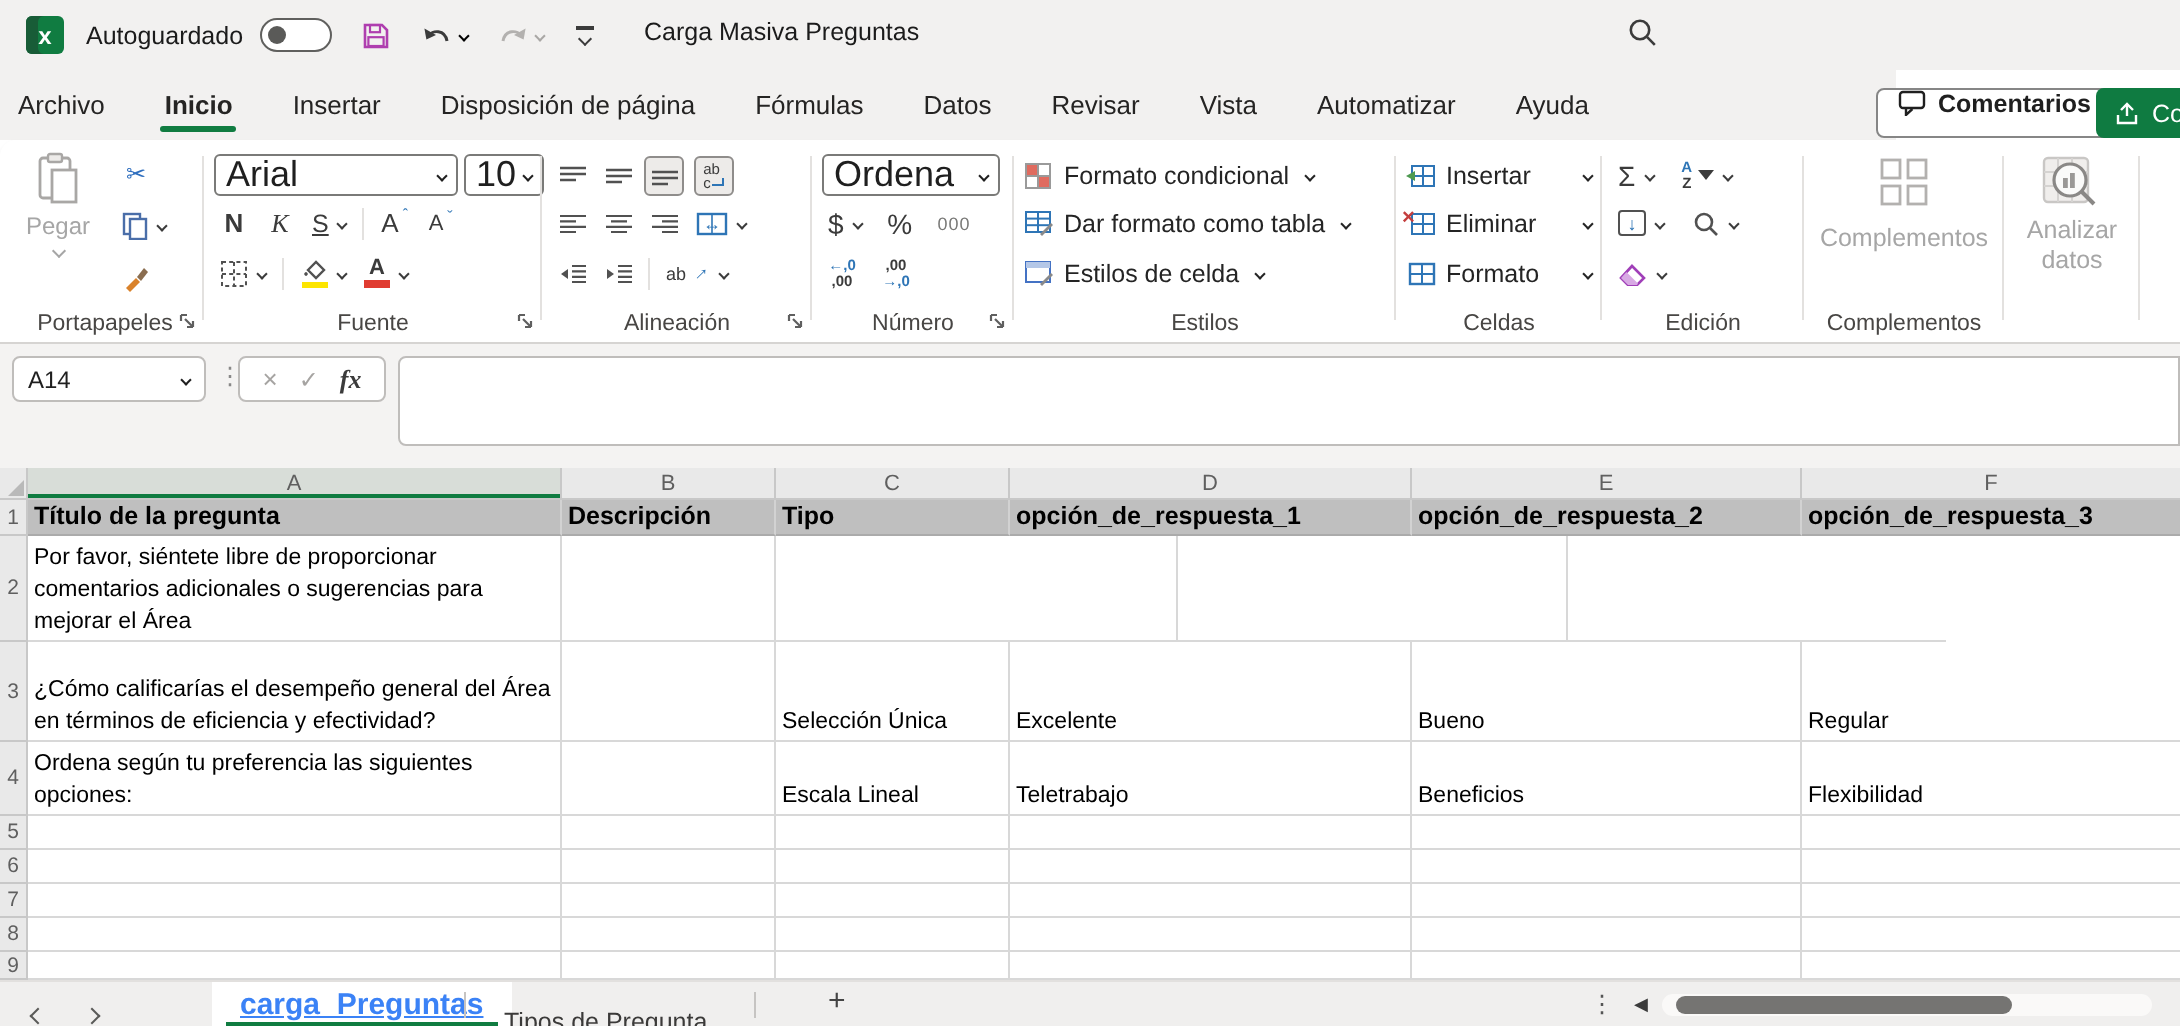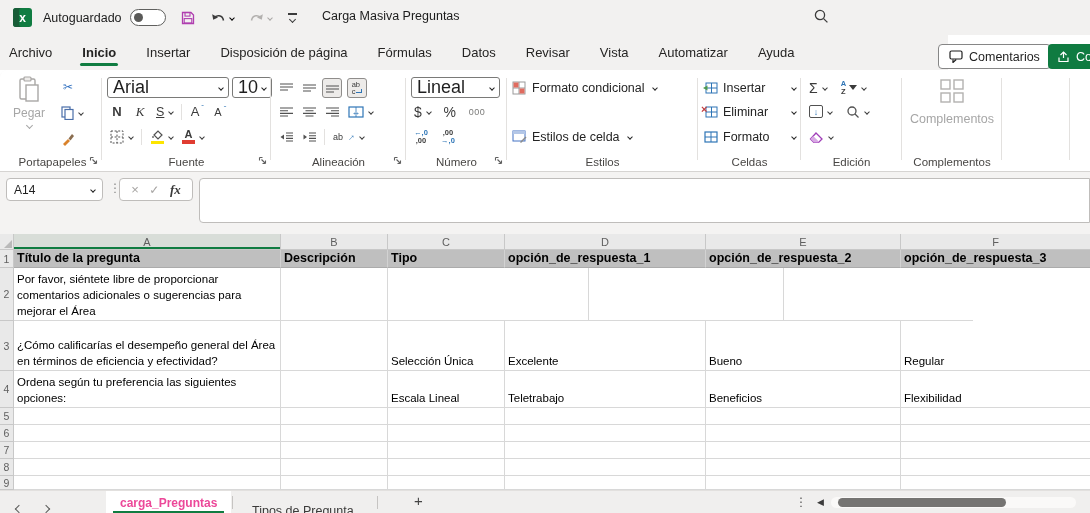--- a/index.html
+++ b/index.html
@@ -22,21 +22,21 @@
 .more-cmds .bar { width:9px; height:1.4px; background:#3b3b3b; margin-bottom:2px; }
 .doc-title { position:absolute; left:322px; top:9px; font-size:12.5px; color:#1b1b1b; }
 .search-btn { position:absolute; left:813px; top:8px; background:none; border:none; cursor:pointer; }
 
 
 .ribbontabs { left:0; top:35px; width:948px; height:35px; background:#F2F1F0; }
 .rtabs { position:absolute; left:7px; top:0; height:35px; display:flex; align-items:center; gap:26px; }
 .rtab { font-size:13px; color:#252423; position:relative; padding:8px 2px; cursor:pointer; white-space:nowrap; }
 .rtab.active { font-weight:bold; }
 .rtab.active::after { content:""; position:absolute; left:0; right:0; bottom:2px; height:3px; background:#107C41; border-radius:2px; }
-.comments-btn { position:absolute; left:938px; top:44px; height:25px; padding:0 10px; background:#fff; border:1px solid #868686; border-radius:4px; display:flex; align-items:center; gap:6px; font-size:12.5px; color:#1f1f1f; cursor:pointer; }
+.comments-btn { position:absolute; left:938px; top:44px; height:25px; padding:0 10px; background:#fff; border:1px solid #868686; border-radius:4px; display:flex; align-items:flex-start; gap:6px; font-size:12.5px; color:#1f1f1f; cursor:pointer;font-weight:bold; }
 .share-btn { position:absolute; left:1048px; top:44px; height:25px; width:110px; padding:0 9px; background:#0F7B41; border:none; border-radius:4px; display:flex; align-items:center; gap:6px; font-size:12.5px; color:#fff; cursor:pointer; }
 
 
 .ribbon { left:0; top:70px; width:1090px; height:102px; background:#fff; border-bottom:1px solid #D6D4D2; border-radius:8px 0 0 0; box-shadow:0 1px 2px rgba(0,0,0,0.06); }
 .grp { position:absolute; top:0; height:100%; }
 .glabel { position:absolute; bottom:3px; left:0; right:0; text-align:center; font-size:11.5px; color:#484644; white-space:nowrap; }
 .dlg { position:absolute; bottom:6px; right:3px; cursor:pointer; }
 .gsep { position:absolute; top:8px; height:82px; width:1px; background:#E3E1DF; }
 .rrow { position:absolute; left:4px; display:flex; align-items:center; gap:3px; }
 .r1 { top:7px; height:21px; } .r2 { top:31px; height:21px; } .r3 { top:56px; height:21px; }
@@ -79,21 +79,21 @@
 .cell { background:#fff; border-right:1px solid #D8D8D8; border-bottom:1px solid #D8D8D8; font-size:11.5px; line-height:16px; color:#000; display:flex; align-items:flex-end; padding:0 3px 1px 3px; overflow:hidden; }
 .hdr { background:#BFBFBF; font-weight:bold; font-size:12.5px; align-items:center; border-right:1px solid #d2d2d2; border-bottom:1px solid #ABABAB; }
 .cA { width:267px; flex:0 0 267px; } .cB { width:107px; flex:0 0 107px; } .cC { width:117px; flex:0 0 117px; }
 .cD { width:201px; flex:0 0 201px; } .cE { width:195px; flex:0 0 195px; } .cF { width:189px; flex:0 0 189px; border-right:none; }
 
 
 .sheetbar { left:0; top:490px; width:1090px; height:23px; background:#F0EFEE; border-top:1px solid #E2E0DE; }
 .nav { position:absolute; top:7px; color:#5a5a58; cursor:pointer; }
 .cvl { width:6px; height:6px; border-left:1.4px solid currentColor; border-bottom:1.4px solid currentColor; display:inline-block; transform:rotate(45deg); }
 .cvr { width:6px; height:6px; border-right:1.4px solid currentColor; border-top:1.4px solid currentColor; display:inline-block; transform:rotate(45deg); }
-.tab-active { position:absolute; left:106px; top:0; height:23px; padding:0 14px; background:#fff; display:flex; align-items:center; font-size:12px; font-weight:bold; color:#ec4899; cursor:pointer; }
+.tab-active { position:absolute; left:106px; top:0; height:23px; padding:0 14px; background:#fff; display:flex; align-items:center; font-size:15px; font-weight:bold; color:#3b82f6; cursor:pointer;text-decoration:underline; }
 .tab-active::after { content:""; position:absolute; left:7px; right:7px; bottom:1px; height:2.5px; background:#107C41; }
 .tab-inactive { position:absolute; left:238px; top:0; height:40px; padding:0 14px; display:flex; align-items:center; font-size:12.5px; color:#3b3a39; cursor:pointer; }
 .tsep { position:absolute; top:5px; width:1px; height:13px; background:#C6C4C2; }
 .addsheet { position:absolute; left:414px; top:1px; font-size:15px; color:#444; cursor:pointer; }
 .bdots { position:absolute; left:795px; top:4px; color:#555; font-size:12px; cursor:pointer; }
 .scroll-left { position:absolute; left:817px; top:6px; color:#3b3b3b; font-size:9px; cursor:pointer; }
 .scrolltrack { position:absolute; left:831px; top:6px; width:245px; height:11px; background:#FAF9F8; border-radius:6px; }
 .scrollthumb { position:absolute; left:7px; top:1px; width:168px; height:9px; background:#757472; border-radius:5px; cursor:grab; }
 
 svg { display:block; }
@@ -377,21 +377,21 @@
           <path d="M1.5 1.5 h3 M1.5 1.5 v3" stroke="#5f5f5f" stroke-width="1.1" fill="none"></path>
           <path d="M3.5 3.5 L7.5 7.5 M7.5 7.5 v-3 M7.5 7.5 h-3" stroke="#5f5f5f" stroke-width="1.1" fill="none"></path>
         </svg>
       </span>
   </div>
   <div class="gsep" style="left:405px;"></div>
 
   <div class="grp" style="left:407px;width:99px;">
     <div class="rrow r1">
       <div class="selbox" style="width:89px;">
-          <span>Lineal</span>
+          <span>Ordena</span>
           <span class="cv cv-sm"></span>
         </div>
     </div>
     <div class="rrow r2" style="gap:6px;">
       <button class="ib">
           <span style="font-size:14px;">$</span>
           <span class="cv cv-sm"></span>
         </button>
       <button class="ib">
           <span style="font-size:14px;">%</span>
@@ -433,20 +433,35 @@
               <line x1="7" y1="1" x2="7" y2="13" stroke="#9a9a9a"></line>
               <line x1="1" y1="7" x2="13" y2="7" stroke="#9a9a9a"></line>
               <rect x="1.5" y="1.5" width="5" height="5" fill="#E06B5F"></rect>
               <rect x="7.5" y="7.5" width="5" height="5" fill="#E06B5F"></rect>
             </svg>
           </span>
         <span>Formato condicional</span>
           <span class="cv cv-sm"></span>
       </div>
     </div>
+    <div class="rrow r2">
+      <div class="stybtn">
+        <span>
+            <svg width="15" height="13" viewBox="0 0 15 13">
+              <rect x="1" y="1" width="12" height="10" fill="none" stroke="#2E75B6" stroke-width="1"></rect>
+              <line x1="1" y1="4.3" x2="13" y2="4.3" stroke="#2E75B6"></line>
+              <line x1="1" y1="7.6" x2="13" y2="7.6" stroke="#2E75B6"></line>
+              <line x1="7" y1="1" x2="7" y2="11" stroke="#2E75B6"></line>
+              <path d="M8 12 L13.5 6.5 L14.5 7.5 L9 13 Z" fill="#8a8a8a"></path>
+            </svg>
+          </span>
+        <span>Dar formato como tabla</span>
+          <span class="cv cv-sm"></span>
+      </div>
+    </div>
     <div class="rrow r3">
       <div class="stybtn">
         <span>
             <svg width="15" height="13" viewBox="0 0 15 13">
               <rect x="1" y="1" width="12" height="10" fill="none" stroke="#4472C4" stroke-width="1"></rect>
               <rect x="1" y="1" width="12" height="3" fill="#B4C7E7"></rect>
               <path d="M8 12 L13.5 6.5 L14.5 7.5 L9 13 Z" fill="#8a8a8a"></path>
             </svg>
           </span>
         <span>Estilos de celda</span>
@@ -559,20 +574,38 @@
             <rect x="2" y="15" width="9" height="9" fill="none" stroke="#B3B1AF" stroke-width="1.4"></rect>
             <rect x="15" y="15" width="9" height="9" fill="none" stroke="#B3B1AF" stroke-width="1.4"></rect>
           </svg>
         </span>
       <span class="disabled" style="font-size:12.5px;margin-top:8px;">Complementos</span>
     </div>
     <div class="glabel">Complementos</div>
   </div>
   <div class="gsep" style="left:1001px;"></div>
 
+  <div class="grp" style="left:1003px;width:66px;">
+    <div class="big" style="position:absolute;left:0;right:0;top:8px;">
+      <span>
+          <svg width="30" height="28" viewBox="0 0 30 28">
+            <rect x="1" y="1" width="22" height="22" rx="2" fill="#F0EEEC" stroke="#C9C7C5" stroke-width="1.2"></rect>
+            <line x1="8" y1="1" x2="8" y2="23" stroke="#D5D3D1"></line>
+            <line x1="15" y1="1" x2="15" y2="23" stroke="#D5D3D1"></line>
+            <line x1="1" y1="8" x2="23" y2="8" stroke="#D5D3D1"></line>
+            <line x1="1" y1="15" x2="23" y2="15" stroke="#D5D3D1"></line>
+            <circle cx="14" cy="12" r="8" fill="#FAFAF9" stroke="#8a8886" stroke-width="1.6"></circle>
+            <rect x="10.5" y="11" width="2.4" height="5" fill="#9a9896"></rect>
+            <rect x="14" y="8.5" width="2.4" height="7.5" fill="#9a9896"></rect>
+            <line x1="20" y1="18" x2="26" y2="24" stroke="#8a8886" stroke-width="2"></line>
+          </svg>
+        </span>
+      <span class="disabled" style="font-size:12.5px;margin-top:2px;line-height:15px;text-align:center;"><span>Analizar</span><br><span>datos</span></span>
+    </div>
+  </div>
   <div class="gsep" style="left:1069px;"></div>
 </div>
 
 <div class="abs fstrip">
   <div class="namebox">
     <span>A14</span>
     <span class="cv cv-sm"></span>
   </div>
   <span class="fdots">⋮</span>
   <div class="fxbox">

